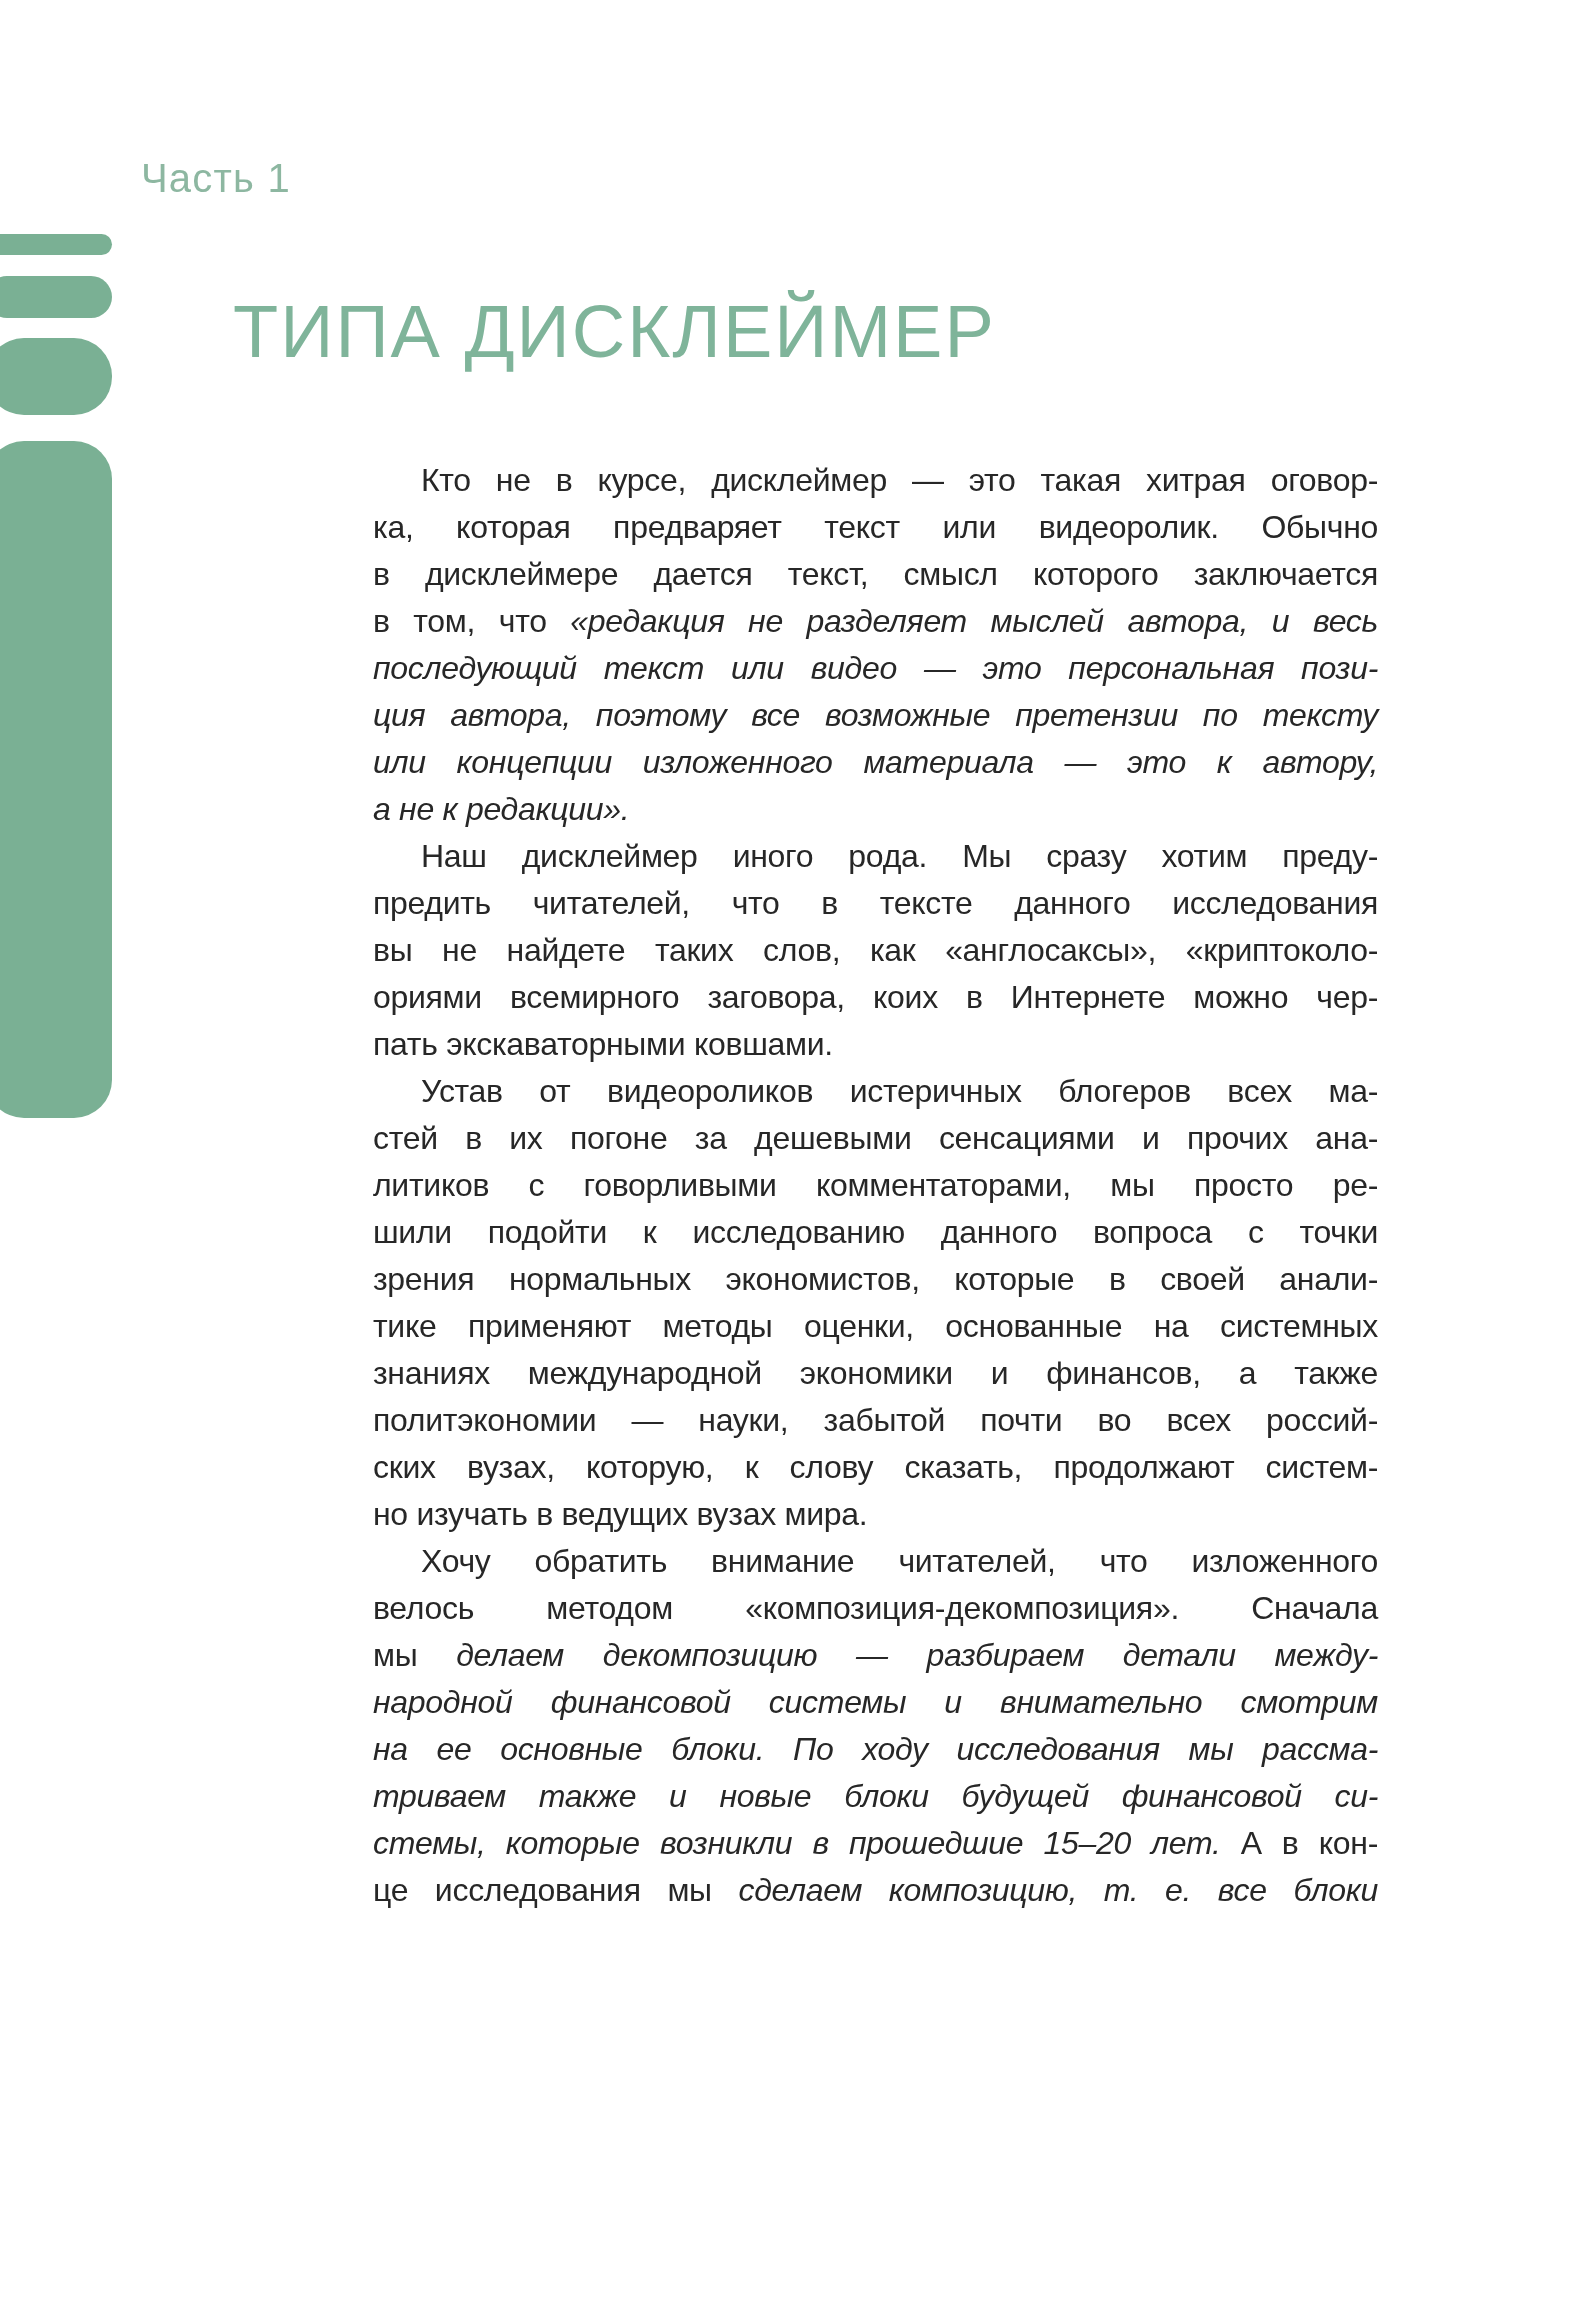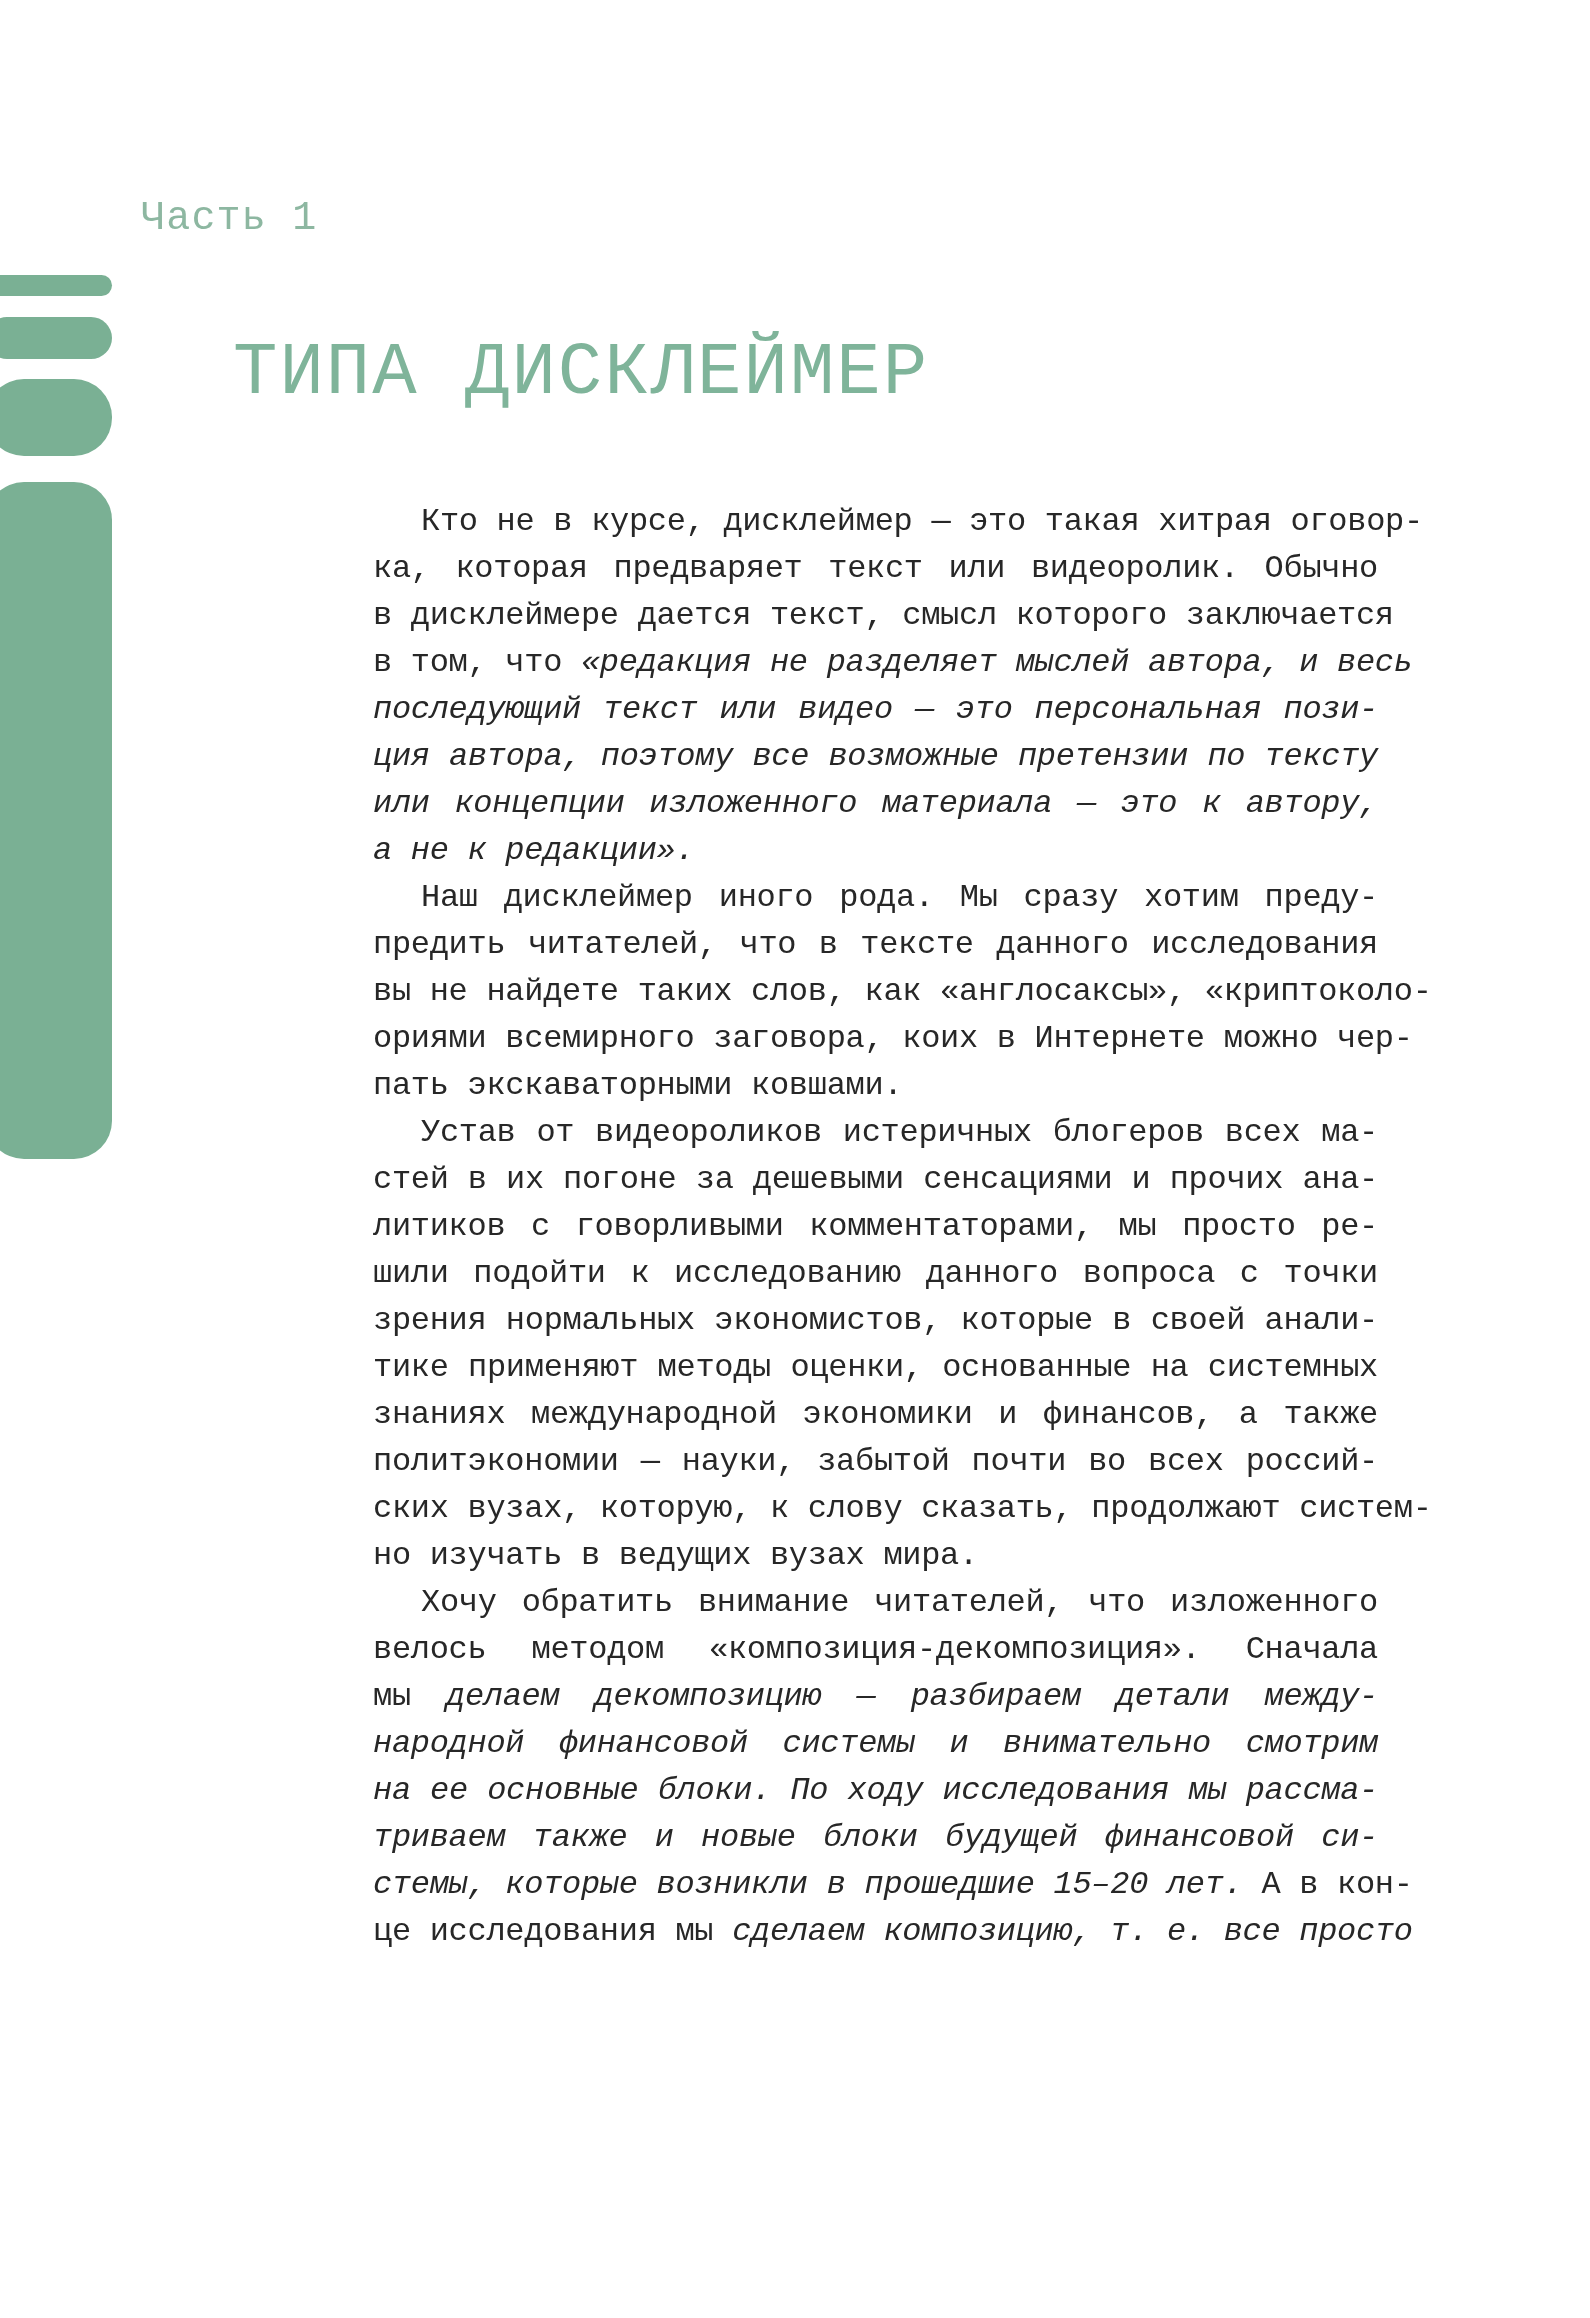--- a/index.html
+++ b/index.html
@@ -6,22 +6,21 @@
     margin: 0;
     padding: 0;
     background: #ffffff;
   }
   .page {
     position: relative;
     width: 1590px;
     height: 1913px;
     background: #ffffff;
     overflow: hidden;
-    font-family: Liberation Mono, monospace;
-    margin-top: 41px;
+    font-family: Liberation Sans, sans-serif;
   }
 
   
   .kicker {
     position: absolute;
     left: 141px;
     top: 157px;
     font-size: 40px;
     line-height: 42px;
     font-weight: 400;
@@ -130,20 +129,20 @@
       <div class="body-line"><span class="seg-regular">политэкономии — науки, забытой почти во всех россий-</span></div>
       <div class="body-line"><span class="seg-regular">ских вузах, которую, к слову сказать, продолжают систем-</span></div>
       <div class="body-line para-end"><span class="seg-regular">но изучать в ведущих вузах мира.</span></div>
       <div class="body-line indent"><span class="seg-regular">Хочу обратить внимание читателей, что изложенного</span></div>
       <div class="body-line"><span class="seg-regular">велось методом «композиция-декомпозиция». Сначала</span></div>
       <div class="body-line"><span class="seg-regular">мы </span><span class="seg-italic">делаем декомпозицию — разбираем детали между-</span></div>
       <div class="body-line"><span class="seg-italic">народной финансовой системы и внимательно смотрим</span></div>
       <div class="body-line"><span class="seg-italic">на ее основные блоки. По ходу исследования мы рассма-</span></div>
       <div class="body-line"><span class="seg-italic">триваем также и новые блоки будущей финансовой си-</span></div>
       <div class="body-line"><span class="seg-italic">стемы, которые возникли в прошедшие 15–20 лет.</span><span class="seg-regular"> А в кон-</span></div>
-      <div class="body-line"><span class="seg-regular">це исследования мы </span><span class="seg-italic">сделаем композицию, т. е. все просто</span></div>
+      <div class="body-line"><span class="seg-regular">це исследования мы </span><span class="seg-italic">сделаем композицию, т. е. все блоки</span></div>
       <div class="body-line"><span class="seg-italic">лит читателям если не увидеть, то хотя бы почувствовать</span></div>
     </div>
 
   <div class="page-number">4</div>
 
 </div>
 
 
 </body></html>

